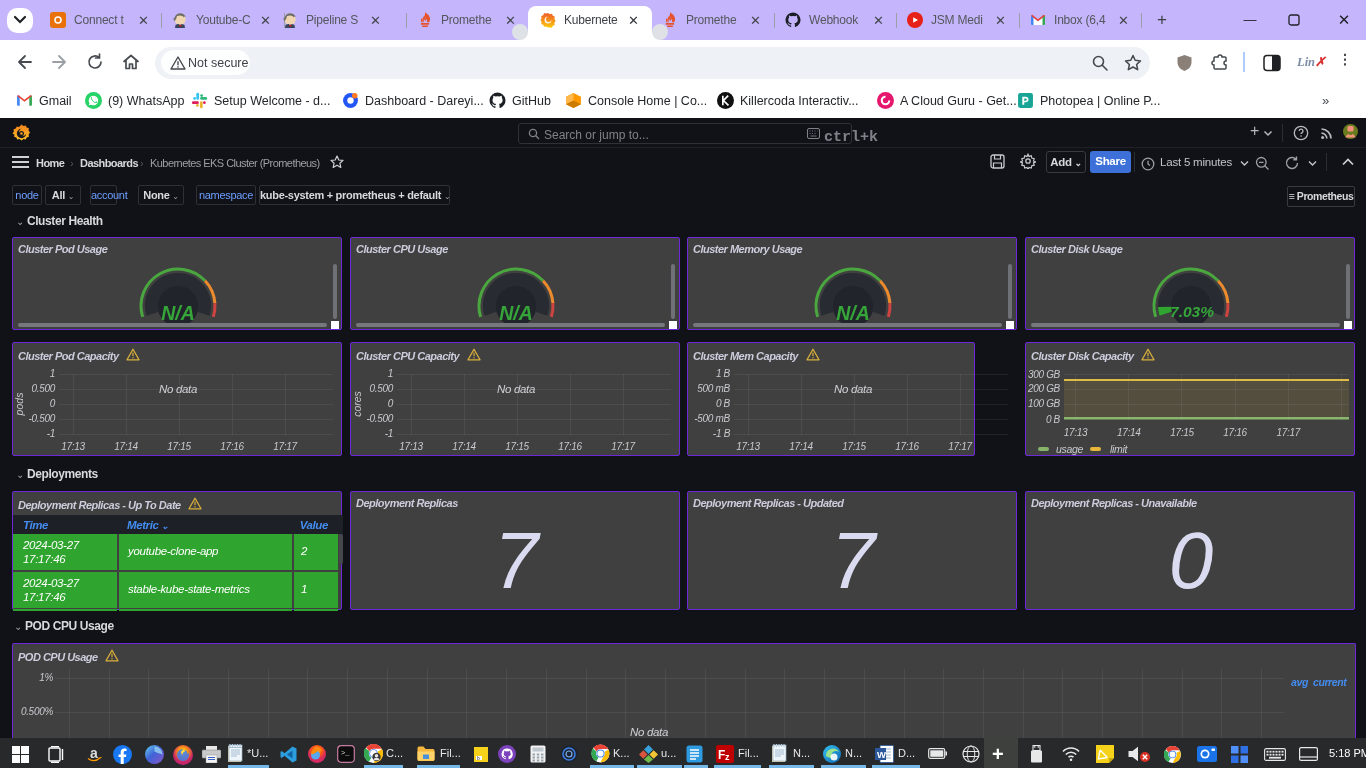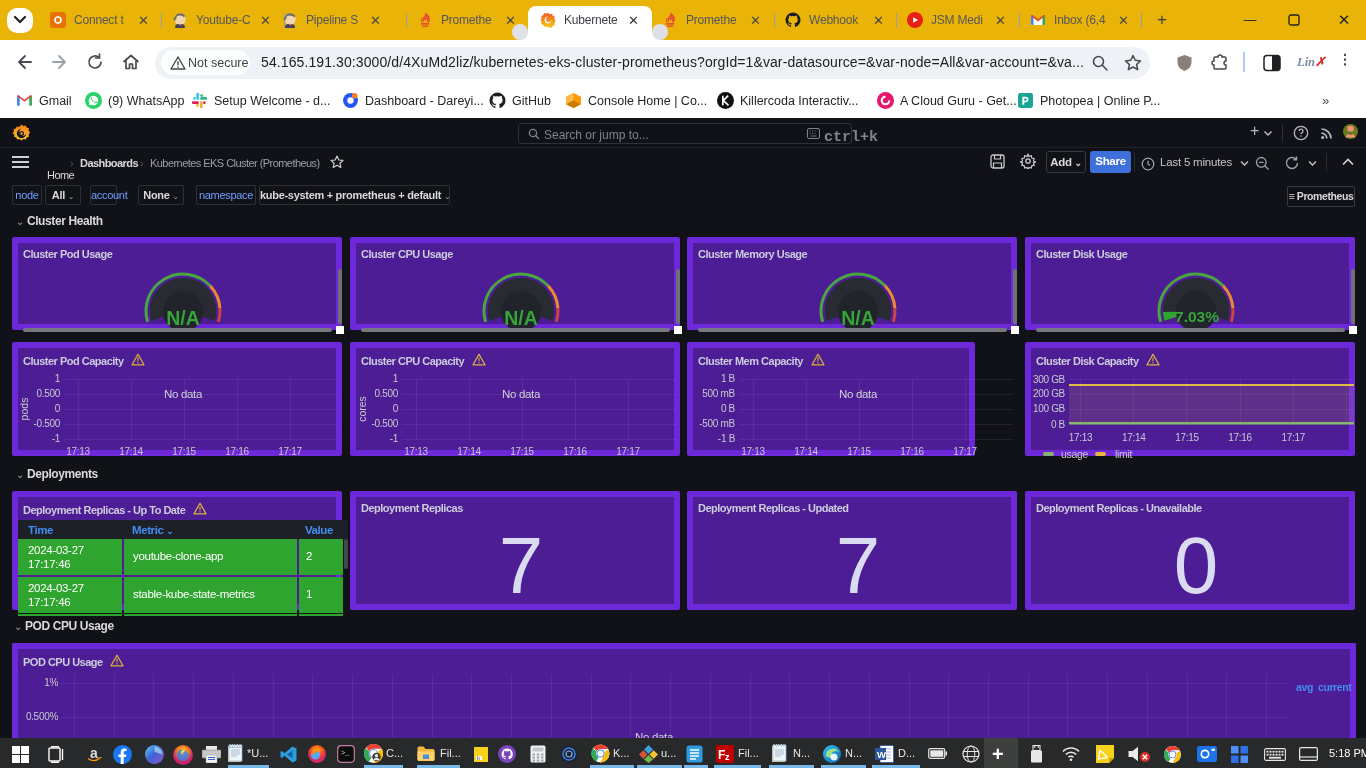--- a/index.html
+++ b/index.html
@@ -2,21 +2,21 @@
 <html><head>
 <meta charset="utf-8">
 <style>
 * { margin:0; padding:0; box-sizing:border-box; }
 html,body { width:1366px; height:768px; overflow:hidden; background:#111217;
   font-family:"Liberation Sans", sans-serif; }
 .abs { position:absolute; }
 #stage { position:relative; width:1366px; height:768px; }
 
 
-#tabbar { position:absolute; left:0; top:0; width:1366px; height:40px; background:#eab308;padding-left:44px; }
+#tabbar { position:absolute; left:0; top:0; width:1366px; height:40px; background:#c4b5fd;padding-left:44px; }
 .tab { position:absolute; top:0; height:40px; width:123px; }
 .tab .fav { position:absolute; left:10px; top:12px; width:16px; height:16px; }
 .tab .ttl { position:absolute; left:34px; top:13px; width:58px; height:15px; font-size:12px; letter-spacing:-0.2px; color:#54575c; overflow:hidden; white-space:nowrap; }
 .tab .tx { position:absolute; right:14px; top:13px; font-size:13px; color:#44474b; }
 .tabsep { position:absolute; top:13px; width:1px; height:15px; background:#9ba0a6; }
 #activetab { position:absolute; left:528px; top:6px; width:124px; height:34px; background:#fff; border-radius:8px 8px 0 0; }
 .winbtn { position:absolute; top:0; width:14px; height:40px; color:#202124; font-size:13px; text-align:center; line-height:40px;}
 
 #toolbar { position:absolute; left:0; top:40px; width:1366px; height:44px; background:#ffffff; }
 #omnibox { position:absolute; left:155px; top:7px; width:995px; height:32px; border-radius:16px; background:#eef1f5; }
@@ -30,21 +30,21 @@
 
 #grafana { position:absolute; left:0; top:118px; width:1366px; height:620px; background:#111217; color:#ccccdc; }
 #gtop { position:absolute; left:0; top:0; width:1366px; height:30px; border-bottom:1px solid #202127; }
 #gsearch { position:absolute; left:518px; top:5px; width:334px; height:21px; border:1px solid #2f3137; border-radius:3px; background:#111217; }
 #gcrumb { position:absolute; left:0; top:31px; width:1366px; height:27px; }
 .crumbtxt { font-size:11px; letter-spacing:-0.55px; white-space:nowrap; }
 .vbox { position:absolute; top:67px; height:20px; border:1px solid #2e3036; border-radius:2px; font-size:11px; letter-spacing:-0.3px; line-height:18px; text-align:center; white-space:nowrap; }
 .vcaret { font-size:8px; color:#9d9fa6; font-weight:normal; }
 .gbtn { position:absolute; top:2px; height:22px; border-radius:3px; font-size:11.5px; letter-spacing:-0.3px; font-weight:bold; color:#d8d9dd; }
 
-.panel { position:absolute; background:#4c1d95; border:6px solid #6d28d9; border-radius:2px; }
+.panel { position:absolute; background:#404040; border:1px solid #6d28d9; border-radius:2px;font-style:italic; }
 .ptitle { position:absolute; left:5px; top:5px; font-size:11px; letter-spacing:-0.5px; font-weight:bold; color:#ccccdc; white-space:nowrap; }
 .secthdr { position:absolute; font-size:12px; letter-spacing:-0.4px; font-weight:bold; color:#d8d9dd; white-space:nowrap; }
 .caret { font-size:10px; color:#9d9fa6; font-weight:normal; }
 .warnico { display:inline-block; vertical-align:-1px; }
 
 .axlbl { position:absolute; font-size:10px; letter-spacing:-0.3px; color:#c8c9ce; text-align:right; white-space:nowrap; }
 .xlbl { position:absolute; font-size:10px; letter-spacing:-0.3px; color:#c8c9ce; text-align:center; width:34px; white-space:nowrap; }
 .nodata { position:absolute; font-size:11.5px; letter-spacing:-0.3px; color:#d0d1d6; }
 
 .bignum { position:absolute; font-size:80px; line-height:80px; color:#dadbf0; text-align:center; }
@@ -204,21 +204,20 @@
         <path d="M3 9.5 L10 3.5 L17 9.5 M5 8.5 V16.5 H8.5 V12 H11.5 V16.5 H15 V8.5" stroke="#474b50" stroke-width="1.7" fill="none" stroke-linecap="round" stroke-linejoin="round"></path>
       </svg>
   <div id="omnibox"></div>
   <div id="nschip"></div>
   <svg class="abs" style="left:170px;top:15px;" width="16" height="16" viewBox="0 0 16 16">
         <path d="M8 2 L15 14 H1z" stroke="#45494e" stroke-width="1.4" fill="none" stroke-linejoin="round"></path>
         <rect x="7.3" y="6.3" width="1.4" height="4" fill="#45494e"></rect>
         <rect x="7.3" y="11.3" width="1.4" height="1.4" fill="#45494e"></rect>
       </svg>
   <div class="abs" style="left:188px;top:16px;font-size:12.5px;color:#3e4247;">Not secure</div>
-  <div class="abs" style="left:261px;top:14px;font-size:14px;color:#202124;letter-spacing:0.1px;">54.165.191.30:3000/d/4XuMd2liz/kubernetes-eks-cluster-prometheus?orgId=1&amp;var-datasource=&amp;var-node=All&amp;var-account=&amp;va...</div>
   <svg class="abs" style="left:1091px;top:14px;" width="18" height="18" viewBox="0 0 18 18">
         <circle cx="7.5" cy="7.5" r="5" stroke="#45494e" stroke-width="1.6" fill="none"></circle>
         <path d="M11.3 11.3 L16 16" stroke="#45494e" stroke-width="1.6" stroke-linecap="round"></path>
       </svg>
   <svg class="abs" style="left:1124px;top:14px;" width="18" height="18" viewBox="0 0 18 18">
         <path d="M9 1.5 L11.2 6.3 L16.5 6.9 L12.6 10.5 L13.7 15.7 L9 13 L4.3 15.7 L5.4 10.5 L1.5 6.9 L6.8 6.3z" stroke="#45494e" stroke-width="1.5" fill="none" stroke-linejoin="round"></path>
       </svg>
   <svg class="abs" style="left:1176px;top:14px;" width="17" height="18" viewBox="0 0 17 18">
         <path d="M8.5 1 L15.5 3.5 V8 c0 4.5-3 7.5-7 9 -4-1.5-7-4.5-7-9 V3.5z" fill="#8a8078"></path>
       </svg>
@@ -358,21 +357,21 @@
           <rect x="5.8" y="9" width="3.4" height="2" rx="1" fill="#687c1d"></rect>
         </svg>
   </div>
 
   <div id="gcrumb">
     <div class="abs" style="left:12px;top:7px;width:17px;height:12px;">
       <div style="position:absolute;top:0;width:17px;height:2px;background:#cfd0d5;"></div>
       <div style="position:absolute;top:5px;width:17px;height:2px;background:#cfd0d5;"></div>
       <div style="position:absolute;top:10px;width:17px;height:2px;background:#cfd0d5;"></div>
     </div>
-    <div class="abs crumbtxt" style="left:36px;top:20px;font-weight:normal;color:#d8d9dd;margin-left:11px;">Home</div>
+    <div class="abs crumbtxt" style="left:36px;top:8px;font-weight:bold;color:#d8d9dd;">Home</div>
     <div class="abs" style="left:70px;top:8px;font-size:11px;color:#53555c;">›</div>
     <div class="abs crumbtxt" style="left:80px;top:8px;font-weight:bold;color:#d8d9dd;">Dashboards</div>
     <div class="abs" style="left:140px;top:8px;font-size:11px;color:#53555c;">›</div>
     <div class="abs crumbtxt" style="left:150px;top:8px;color:#9d9fa6;">Kubernetes EKS Cluster (Prometheus)</div>
     <svg class="abs" style="left:330px;top:6px;" width="14" height="14" viewBox="0 0 14 14">
           <path d="M7 1 L8.8 5 L13 5.4 L9.9 8.2 L10.8 12.4 L7 10.2 L3.2 12.4 L4.1 8.2 L1 5.4 L5.2 5z" stroke="#cfd0d5" stroke-width="1.2" fill="none" stroke-linejoin="round"></path>
         </svg>
     <svg class="abs" style="left:990px;top:5px;" width="15" height="15" viewBox="0 0 15 15">
           <rect x="1" y="1" width="13" height="13" rx="2" stroke="#c9cad0" stroke-width="1.3" fill="none"></rect>
           <path d="M4.5 1 v4 h6 v-4 M3.5 14 v-5 h8 v5" stroke="#c9cad0" stroke-width="1.2" fill="none"></path>

